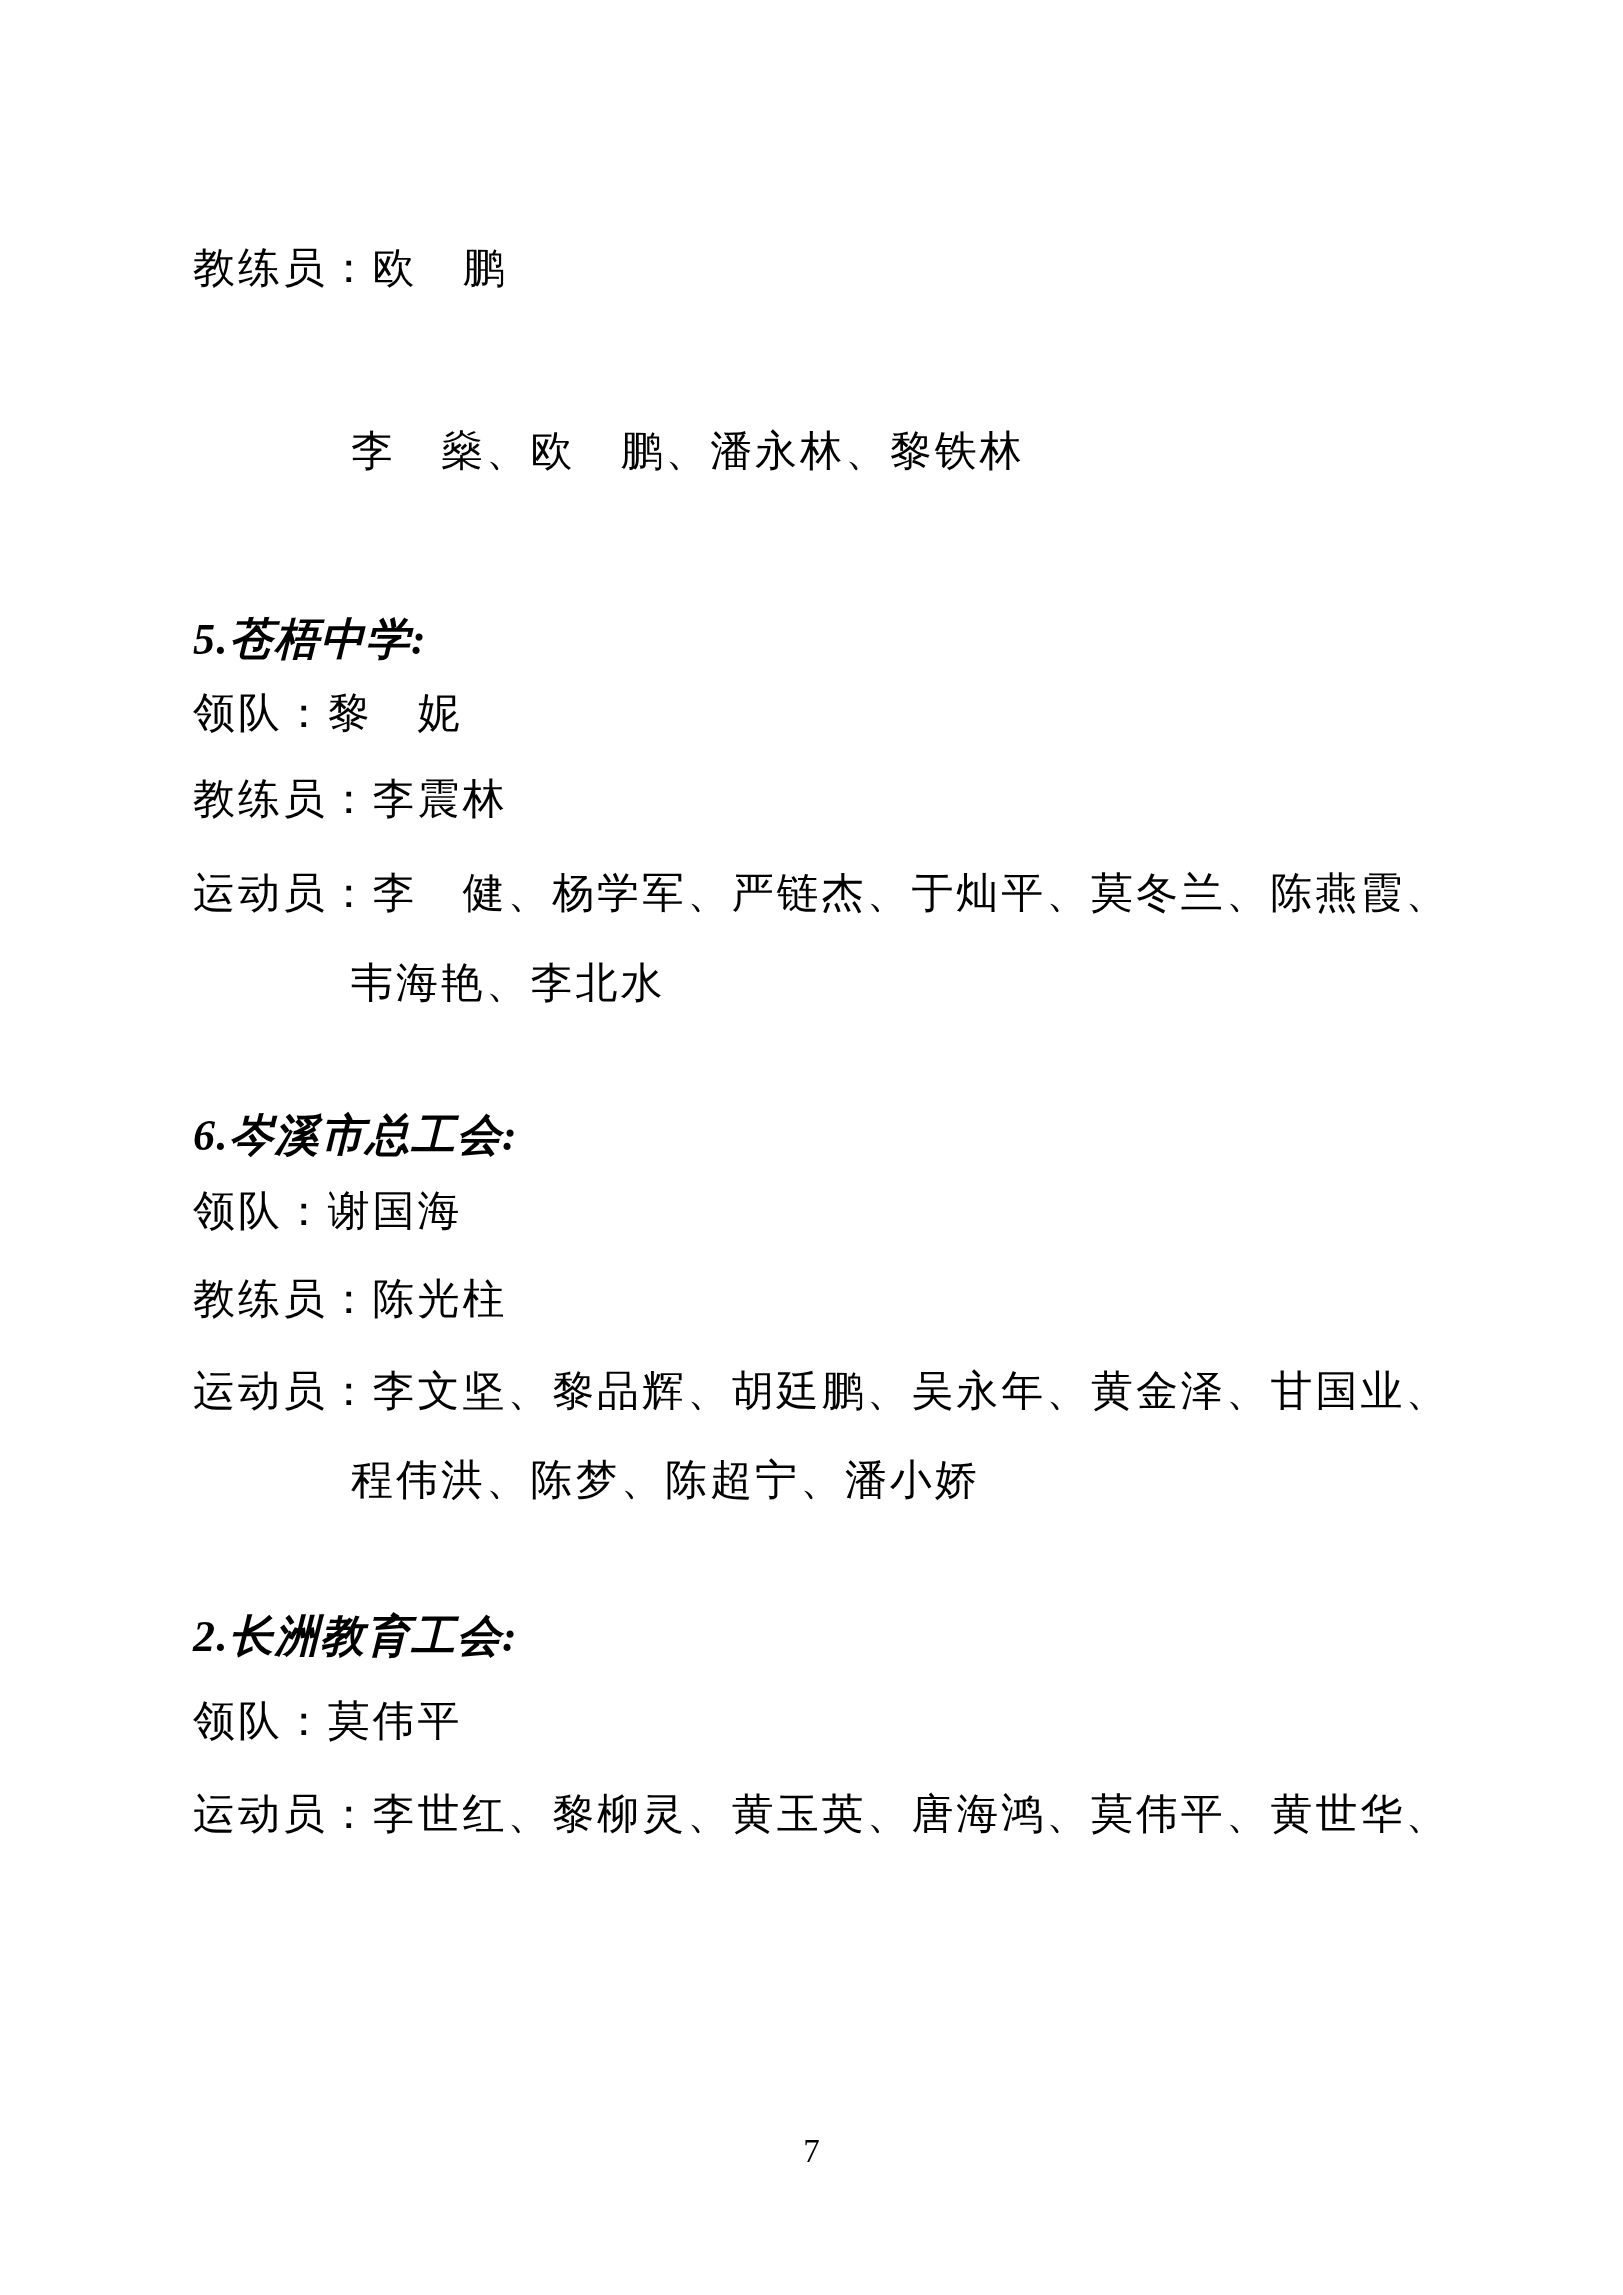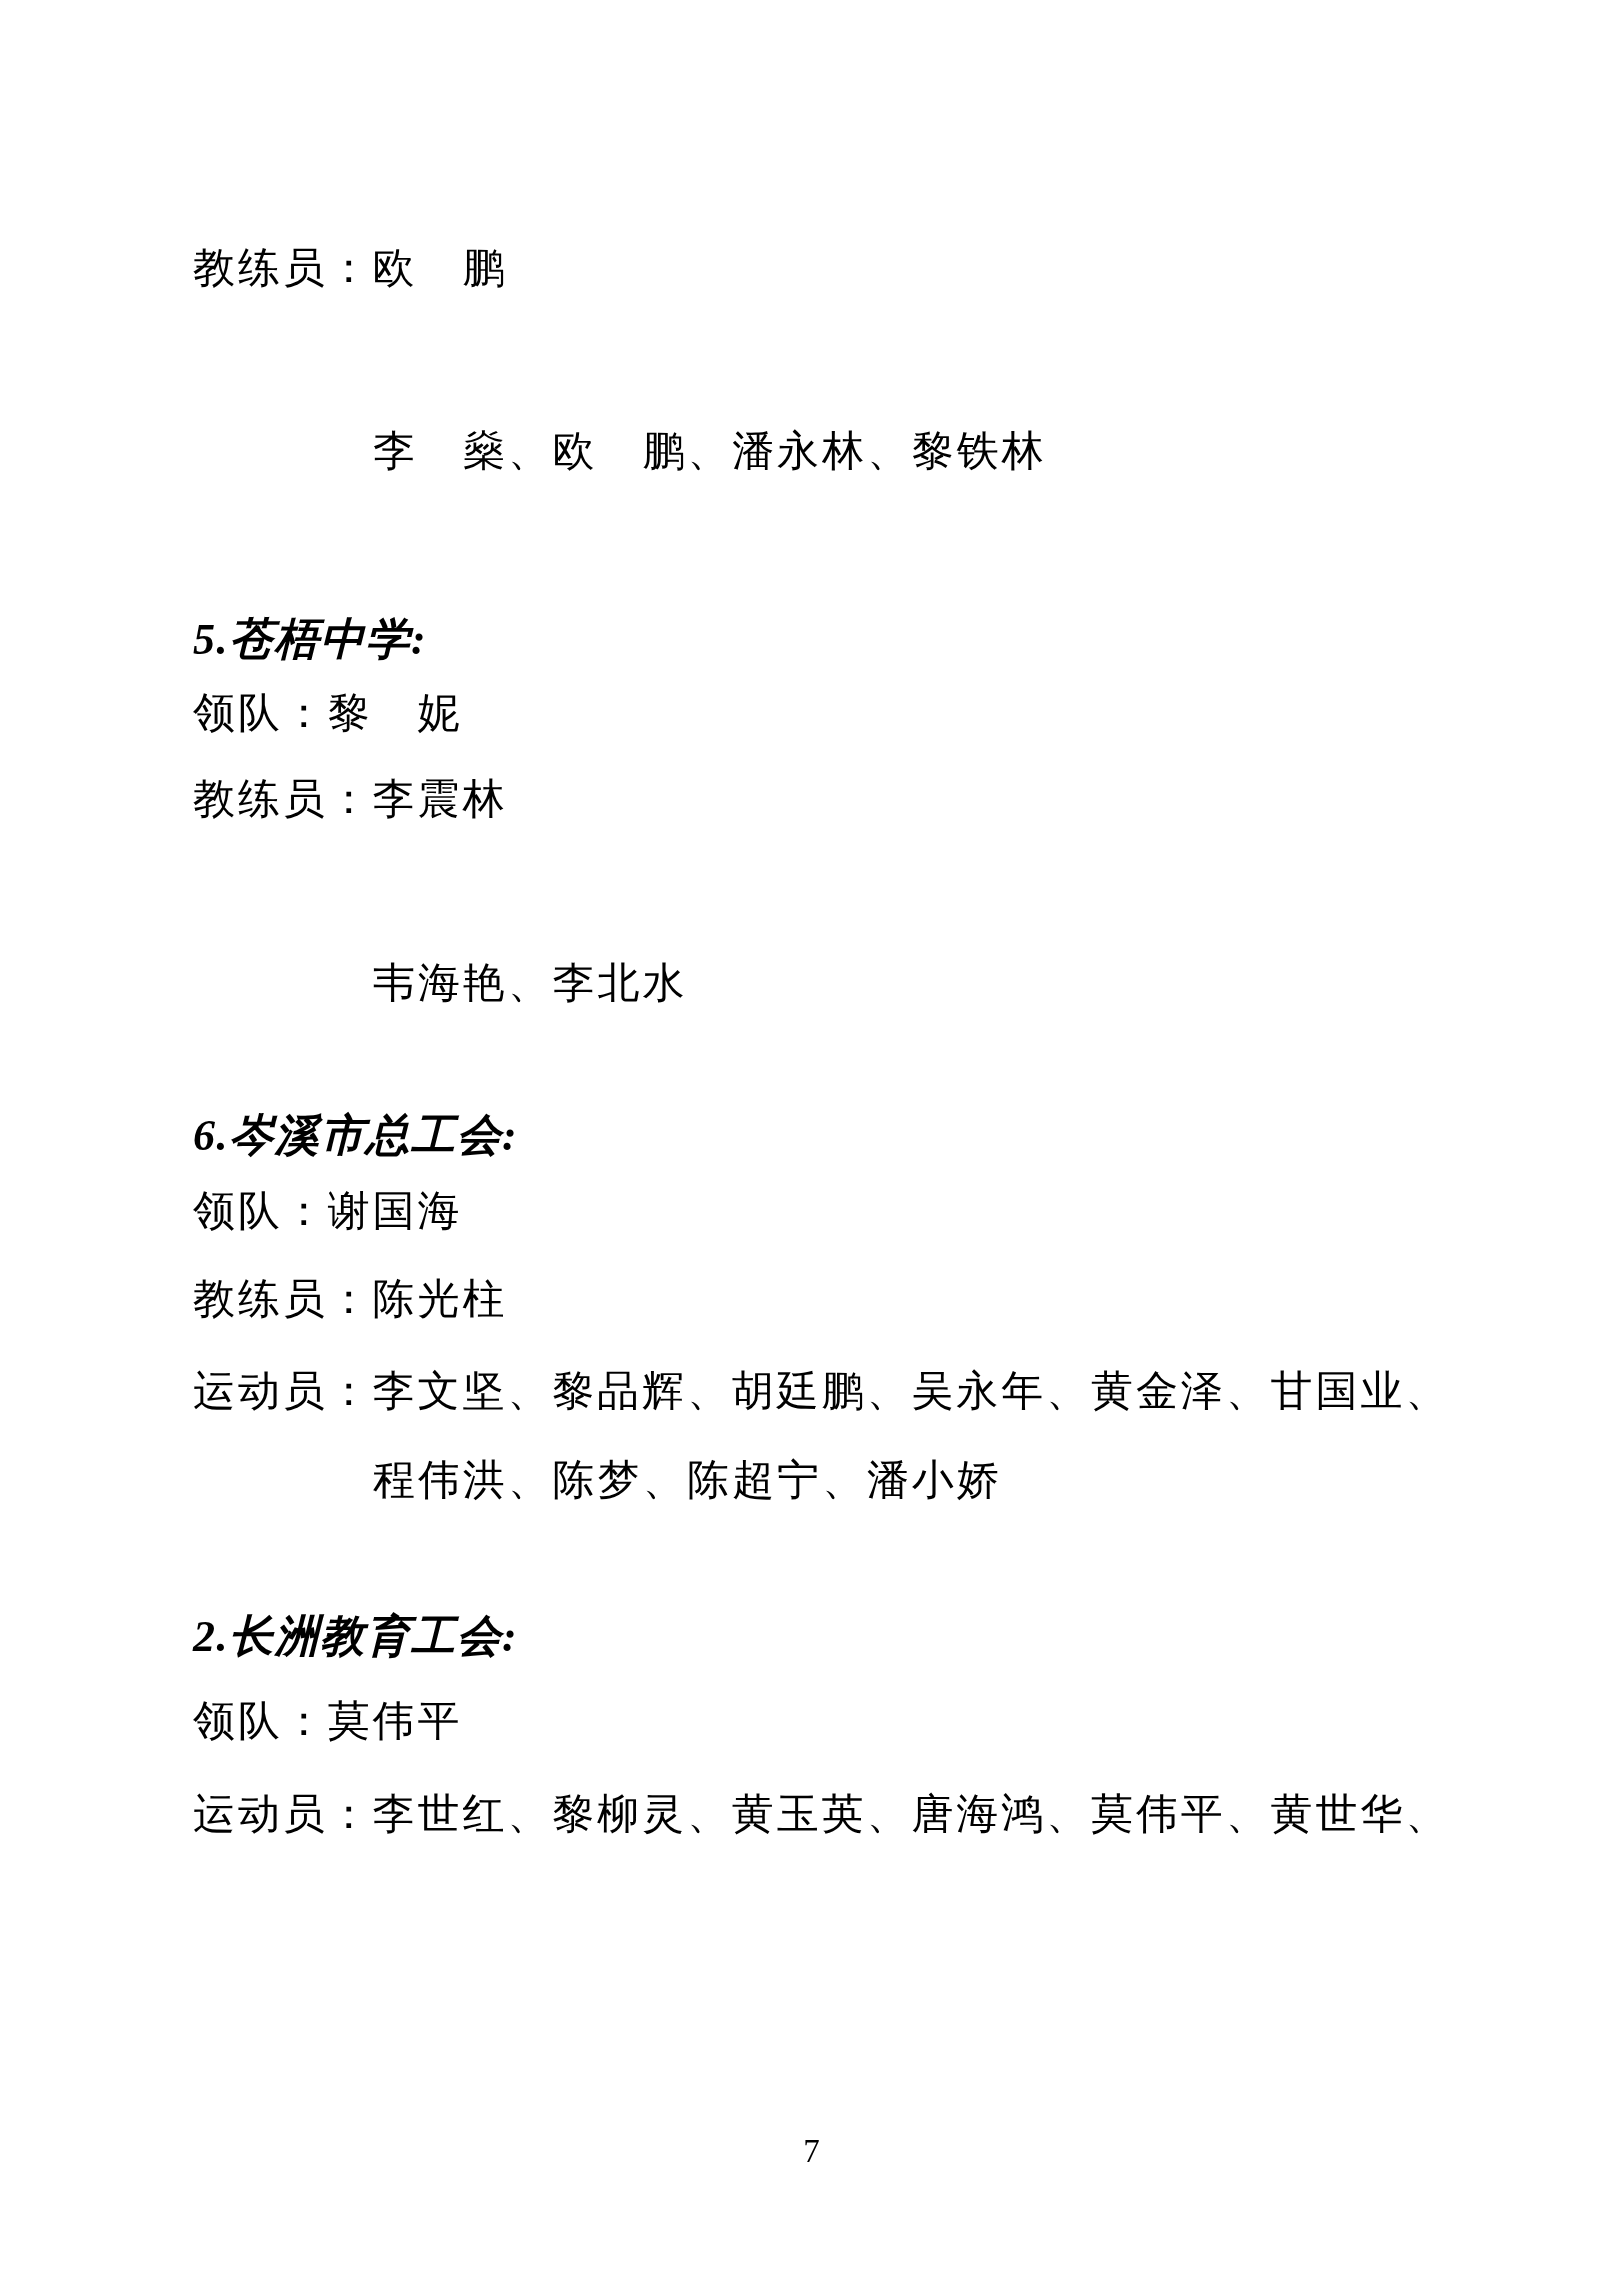--- a/index.html
+++ b/index.html
@@ -22,21 +22,21 @@
     font-size: 42px;
     line-height: 1.15;
     letter-spacing: 2.9px;
     white-space: pre;
     color: #000000;
   }
   .line .label {
     white-space: pre;
   }
   .cont {
-    left: 373px;
+    left: 351px;
   }
   .heading {
     font-weight: bold;
     font-size: 44px;
     letter-spacing: 1.5px;
     font-style: italic;
   }
   .pagenum {
     position: absolute;
     top: 2133px;
@@ -57,20 +57,21 @@
 
 
   <div class="line cont" style="top:427px"><span>李　燊、欧　鹏、潘永林、黎铁林</span></div>
 
   <div class="line heading" style="top:615px">5.苍梧中学:</div>
 
   <div class="line" style="top:689px"><span class="label">领队：</span><span>黎　妮</span></div>
 
   <div class="line" style="top:775px"><span class="label">教练员：</span><span>李震林</span></div>
 
+  <div class="line" style="top:869px"><span class="label">运动员：</span><span>李　健、杨学军、严链杰、于灿平、莫冬兰、陈燕霞、</span></div>
 
   <div class="line cont" style="top:959px"><span>韦海艳、李北水</span></div>
 
   <div class="line heading" style="top:1111px">6.岑溪市总工会:</div>
 
   <div class="line" style="top:1187px"><span class="label">领队：</span><span>谢国海</span></div>
 
   <div class="line" style="top:1275px"><span class="label">教练员：</span><span>陈光柱</span></div>
 
   <div class="line" style="top:1367px"><span class="label">运动员：</span><span>李文坚、黎品辉、胡廷鹏、吴永年、黄金泽、甘国业、</span></div>

